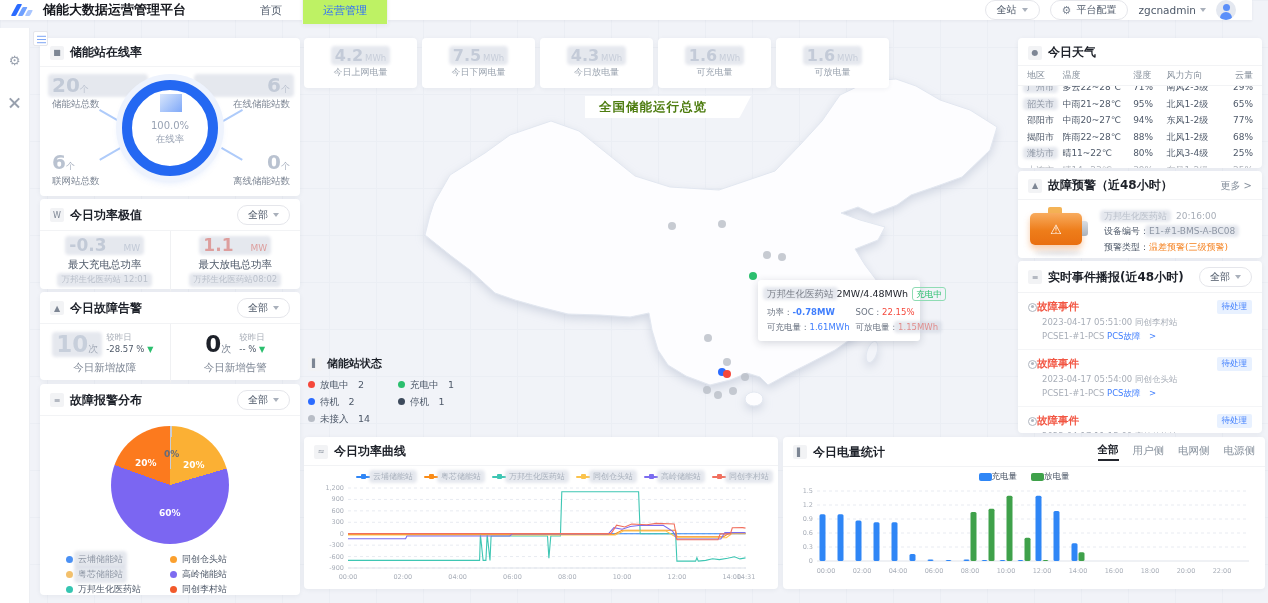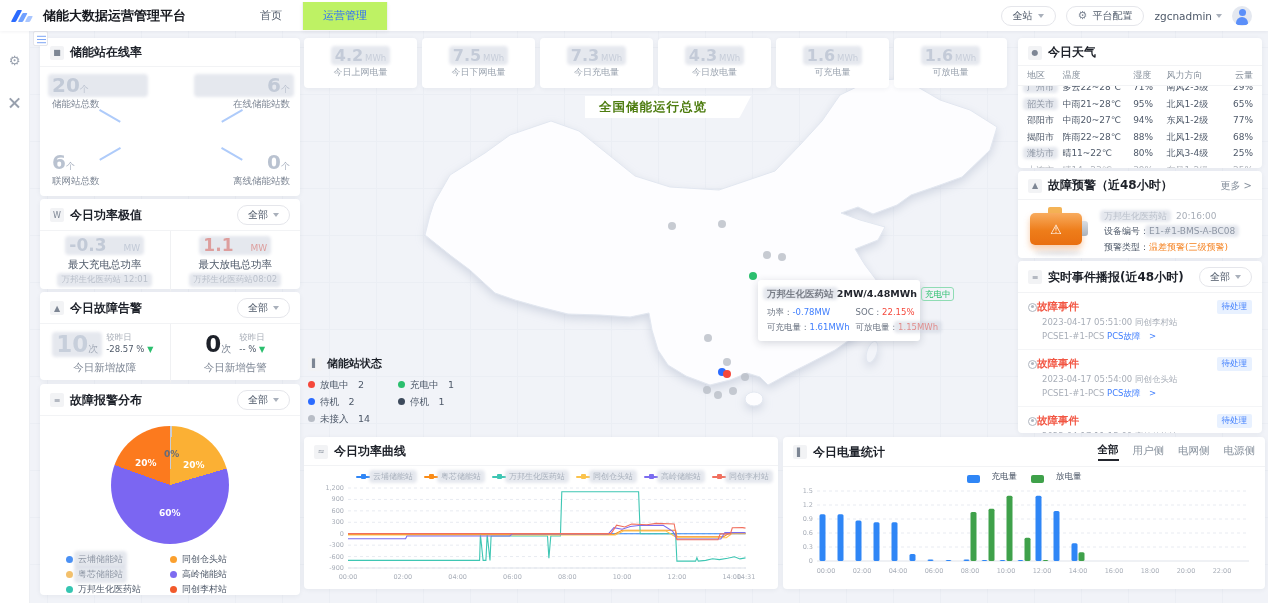--- a/index.html
+++ b/index.html
@@ -2,21 +2,21 @@
 <html><head>
 <meta charset="utf-8">
 <style>
 *{margin:0;padding:0;box-sizing:border-box}
 html,body{width:1268px;height:603px;overflow:hidden}
 body{position:relative;font-family:"DejaVu Sans","Liberation Sans",sans-serif;
  background-color:#f1f3f8;
  background-image:linear-gradient(#ebeef4 1px,transparent 1px),linear-gradient(90deg,#ebeef4 1px,transparent 1px);
  background-size:47px 47px;color:#1d2129;}
 
-.hdr{position:absolute;top:0;left:0;right:0;height:31px;background:#fff;display:flex;align-items:center;z-index:40;box-shadow:0 1px 3px rgba(30,40,60,.06);padding-left:14px}
+.hdr{position:absolute;top:0;left:0;right:16px;height:20px;background:#fff;display:flex;align-items:center;z-index:40;box-shadow:0 1px 3px rgba(30,40,60,.06);padding-left:14px}
 .logo{display:flex;gap:2px;margin-right:10px;transform:skewX(-28deg)}
 .logo i{display:block;width:5px;height:12px;background:#2b6bff;border-radius:1px}
 .logo i:nth-child(2){height:9px;margin-top:3px;background:#6fa0ff}
 .logo i:nth-child(3){height:6px;margin-top:6px;background:#a9c6ff}
 .hdr-title{font-size:13px;font-weight:bold;color:#17191f;margin-right:54px}
 .hdr-tab{font-size:11px;color:#4e5969;padding:0 20px;height:28px;display:flex;align-items:center}
 .hdr-tab.active{color:#2b6bff;background:#bef264;border-left:1px solid #f0f1f4;border-right:1px solid #f0f1f4;box-shadow:0 2px 4px rgba(30,40,60,.05)}
 .hdr-right{margin-left:auto;display:flex;align-items:center;gap:10px;padding-right:16px}
 .hbtn{display:flex;align-items:center;gap:5px;border:1px solid #e5e6eb;border-radius:12px;height:20px;padding:0 11px;font-size:10px;color:#4e5969;background:#fff}
 .gear{font-size:11px;color:#7d8694;line-height:1}
@@ -93,42 +93,42 @@
 .ribbon{position:absolute;left:281px;top:68px;width:166px;height:22px;background:#fff;box-shadow:0 2px 5px rgba(30,40,60,.08);clip-path:polygon(0 0,100% 0,93% 100%,0 100%);display:flex;align-items:center;padding-left:14px;z-index:6}
 .ribbon span{font-size:12.5px;font-weight:bold;letter-spacing:1px;color:#4d7c0f}
 #china-svg{position:absolute;left:26px;top:27px;z-index:2}
 .st-legend{position:absolute;left:4px;top:328px;z-index:5;width:180px}
 .st-head{display:flex;align-items:center;gap:5px;margin-bottom:5px}
 .st-items{display:flex;flex-wrap:wrap}
 .st-items .li{width:50%;display:flex;align-items:center;gap:5px;font-size:9.5px;color:#4e5969;line-height:17px}
 
 .map-tip{position:absolute;left:454px;top:252px;width:162px;background:#fff;border-radius:3px;box-shadow:0 2px 8px rgba(30,40,60,.18);padding:7px 9px;z-index:7}
 .tip-head{display:flex;align-items:center;gap:4px}
-.tip-title{font-size:9.5px;font-weight:bold;color:#23262e;white-space:nowrap}
+.tip-title{font-size:9.5px;font-weight:normal;color:#23262e;white-space:nowrap}
 .tip-badge{margin-left:auto;font-size:8.5px;color:#2bbf6e;border:1px solid #8fdcb4;border-radius:3px;padding:0 3px;line-height:12px;flex:none}
 .tip-grid{display:grid;grid-template-columns:1fr 1fr;gap:3px 6px;margin-top:6px}
 .tip-grid .tr{font-size:8.5px;color:#6b7482;white-space:nowrap}
 
 .cards{position:absolute;left:304px;top:38px;display:flex;gap:5px;z-index:10}
 .stat-card{width:113px;height:50px;background:#fff;border-radius:4px;box-shadow:0 1px 5px rgba(31,45,61,.06);display:flex;flex-direction:column;align-items:center;justify-content:center}
 .sc-v{font-size:16px;font-weight:bold;color:#bcc5d3;line-height:1.1}
 .sc-v span{font-size:8.5px;font-weight:normal;color:#c3cad6;margin-left:2px}
 .sc-l{font-size:9px;color:#9aa3af;margin-top:2px}
 
 #p-line{left:304px;top:437px;width:474px;height:152px}
 #p-bar{left:783px;top:437px;width:482px;height:152px}
 .chart-legend{display:flex;gap:11px;margin:5px 0 0 52px}
 .chart-legend .li{display:flex;align-items:center;gap:3px;font-size:8px;color:#86909c}
 .lmark{position:relative;width:14px;height:2px;border-radius:1px}
 .lmark::after{content:"";position:absolute;left:4.5px;top:-1.5px;width:5px;height:5px;border-radius:1px;background:inherit}
 .tabs{margin-left:auto;display:flex;gap:14px;align-items:center}
 .tabs .tab{font-size:10.5px;color:#86909c;padding-bottom:2px}
 .tabs .tab.active{color:#1d2129;font-weight:bold;border-bottom:2px solid #23262e}
 .bar-legend{display:flex;justify-content:center;gap:14px;margin-top:4px}
-.bar-legend .li{display:flex;align-items:flex-end;gap:12px;font-size:8.5px;color:#4e5969}
+.bar-legend .li{display:flex;align-items:center;gap:0;font-size:8.5px;color:#4e5969}
 .bar-legend i{width:13px;height:8px;border-radius:2px}
 
 #p-weather{left:1018px;top:38px;width:244px;height:130px}
 .wt-head{display:flex;padding:3px 9px;font-size:9px;color:#86909c;border-bottom:1px solid #f2f3f5}
 .wt-rows{height:82px;overflow:hidden;padding:0 9px}
 .wt-row{display:flex;font-size:9px;color:#4e5969;line-height:16.5px;white-space:nowrap}
 .wc0{width:36px}.wc1{width:72px}.wc2{width:34px}.wc3{width:60px}.wc4{width:28px;text-align:right}
 .wt-head .wc4{text-align:right}
 .wt-rows .wt-row:first-child{margin-top:-7px}
 
@@ -196,20 +196,25 @@
 <div class="panel" id="p-online">
   <div class="phead">
     <span class="picon">■</span>
     <span class="ptitle">储能站在线率</span>
   </div>
   <div class="online-body">
     <span class="cl cl0"></span>
       <span class="cl cl1"></span>
       <span class="cl cl2"></span>
       <span class="cl cl3"></span>
+    <div class="gauge">
+      <span class="gsq"></span>
+      <div class="gauge-val"><span>100.0</span><span>%</span></div>
+      <div class="gauge-lab">在线率</div>
+    </div>
     <div id="online-stats">
         <div class="os os0">
           <div class="os-v patched">20<span>个</span></div>
           <div class="os-l">储能站总数</div>
         </div>
         <div class="os os1">
           <div class="os-v patched">6<span>个</span></div>
           <div class="os-l">在线储能站数</div>
         </div>
         <div class="os os2">
@@ -381,40 +386,36 @@
           <span>未接入　14</span>
         </div>
       </div>
   </div>
   <div class="map-tip">
     <div class="tip-head">
       <span class="tip-title"><span class="patched">万邦生化医药站</span> <span>2MW/4.48MWh</span></span>
       <span class="tip-badge">充电中</span>
     </div>
     <div class="tip-grid" id="tip-rows">
-        <div class="tr">功率：<span style="color: rgb(63, 126, 253);">-0.78MW</span></div>
+        <div class="tr">功率：<span style="color: rgb(63, 126, 253); font-weight: bold;">-0.78MW</span></div>
         <div class="tr">SOC：<span style="color: rgb(245, 72, 59);">22.15%</span></div>
         <div class="tr">可充电量：<span style="color: rgb(63, 126, 253);">1.61MWh</span></div>
         <div class="tr">可放电量：<span class="patched" style="color: rgb(245, 72, 59);">1.15MWh</span></div>
       </div>
   </div>
 </div>
 
 <div class="cards" id="stat-cards">
     <div class="stat-card">
       <div class="sc-v patched">4.2<span>MWh</span></div>
       <div class="sc-l">今日上网电量</div>
     </div>
     <div class="stat-card">
       <div class="sc-v patched">7.5<span>MWh</span></div>
       <div class="sc-l">今日下网电量</div>
-    </div>
-    <div class="stat-card">
-      <div class="sc-v patched">7.3<span>MWh</span></div>
-      <div class="sc-l">今日充电量</div>
     </div>
     <div class="stat-card">
       <div class="sc-v patched">4.3<span>MWh</span></div>
       <div class="sc-l">今日放电量</div>
     </div>
     <div class="stat-card">
       <div class="sc-v patched">1.6<span>MWh</span></div>
       <div class="sc-l">可充电量</div>
     </div>
     <div class="stat-card">

